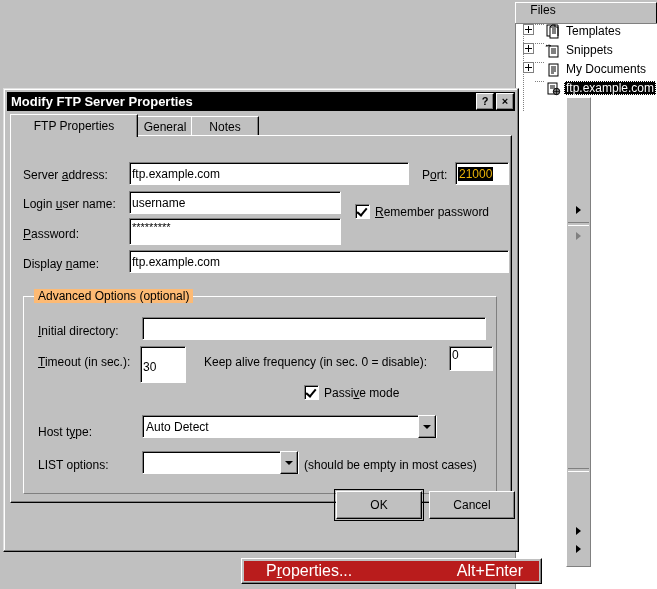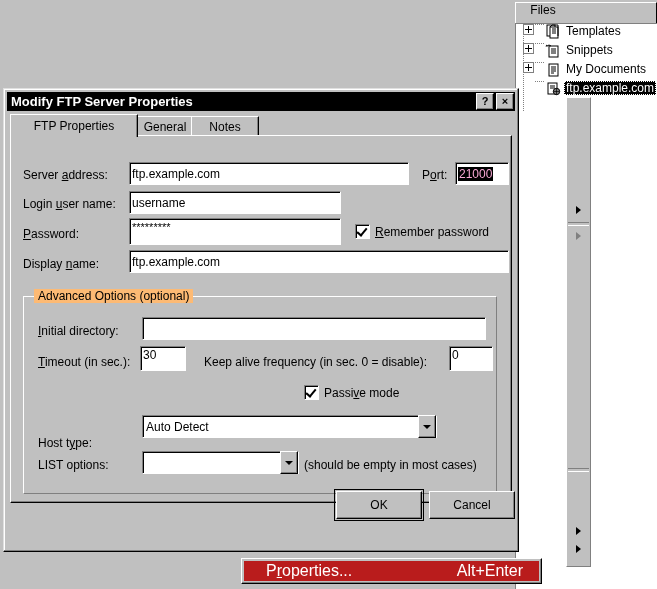--- a/index.html
+++ b/index.html
@@ -104,21 +104,21 @@
   
   .lbl{position:absolute;font-size:12px;white-space:nowrap;line-height:14px;}
   .txt{
     position:absolute;background:#ffffff;
     border-top:1px solid #808080;border-left:1px solid #808080;
     border-right:1px solid #ffffff;border-bottom:1px solid #ffffff;
     box-shadow: inset 1px 1px 0 #000000;
     font-family:"Liberation Sans","DejaVu Sans",sans-serif;font-size:12px;
     display:flex;align-items:center;padding-left:2px;overflow:hidden;white-space:nowrap;
   }
-  .txt .sel{background:#000000;color:#f9a8d4;padding:0 1px;}
+  .txt .sel{background:#000000;color:#eab308;padding:0 1px;}
   .pw{letter-spacing:0px;font-size:11px;}
   .cb-wrap{position:absolute;display:flex;align-items:center;white-space:nowrap;}
   .cb{
     width:13px;height:13px;background:#ffffff;flex:0 0 auto;margin-right:5px;position:relative;
     border-top:1px solid #808080;border-left:1px solid #808080;
     border-right:1px solid #ffffff;border-bottom:1px solid #ffffff;
     box-shadow: inset 1px 1px 0 #000000;
   }
   .cb.checked::after{
     content:"";position:absolute;left:3px;top:1px;width:4px;height:8px;
@@ -310,21 +310,21 @@
       <span>username</span>
     </div>
 
     <div class="lbl" style="left:12px;top:91px">
       <span class="u">P</span>assword:
     </div>
     <div class="txt pw" style="left:118px;top:82px;width:208px;height:23px;align-items:flex-start;padding-top:2px">
       <span>*********</span>
     </div>
 
-    <div class="cb-wrap" style="left:344px;top:88px">
+    <div class="cb-wrap" style="left:344px;top:68px">
       <span class="cb checked"></span>
       <span><span class="u">R</span>emember password</span>
     </div>
 
     <div class="lbl" style="left:12px;top:121px">
       Display <span class="u">n</span>ame:
     </div>
     <div class="txt" style="left:118px;top:114px;width:376px;height:21px">
       <span>ftp.example.com</span>
     </div>
@@ -336,35 +336,35 @@
       <div class="lbl" style="left:14px;top:27px">
         <span class="u">I</span>nitial directory:
       </div>
       <div class="txt" style="left:118px;top:20px;width:340px;height:21px">
         <span></span>
       </div>
 
       <div class="lbl" style="left:14px;top:58px">
         <span class="u">T</span>imeout (in sec.):
       </div>
-      <div class="txt" style="left:116px;top:49px;width:42px;height:22px;align-items:flex-start;padding-top:1px">
+      <div class="txt" style="left:116px;top:49px;width:42px;height:22px;align-items:flex-start;padding-top:13px">
         <span>30</span>
       </div>
 
       <div class="lbl" style="left:180px;top:58px">Keep alive frequency (in sec. 0 = disable):</div>
       <div class="txt" style="left:425px;top:49px;width:40px;height:22px;align-items:flex-start;padding-top:1px">
         <span>0</span>
       </div>
 
       <div class="cb-wrap" style="left:280px;top:88px">
         <span class="cb checked"></span>
         <span>Passi<span class="u">v</span>e mode</span>
       </div>
 
-      <div class="lbl" style="left:14px;top:139px">
+      <div class="lbl" style="left:14px;top:128px">
         Host t<span class="u">y</span>pe:
       </div>
       <div class="combo" style="left:118px;top:118px;width:290px;height:21px">
         <span>Auto Detect</span>
         <span class="combo-btn">
           <span class="tri-down"></span>
         </span>
       </div>
 
       <div class="lbl" style="left:14px;top:161px">LIST options:</div>

